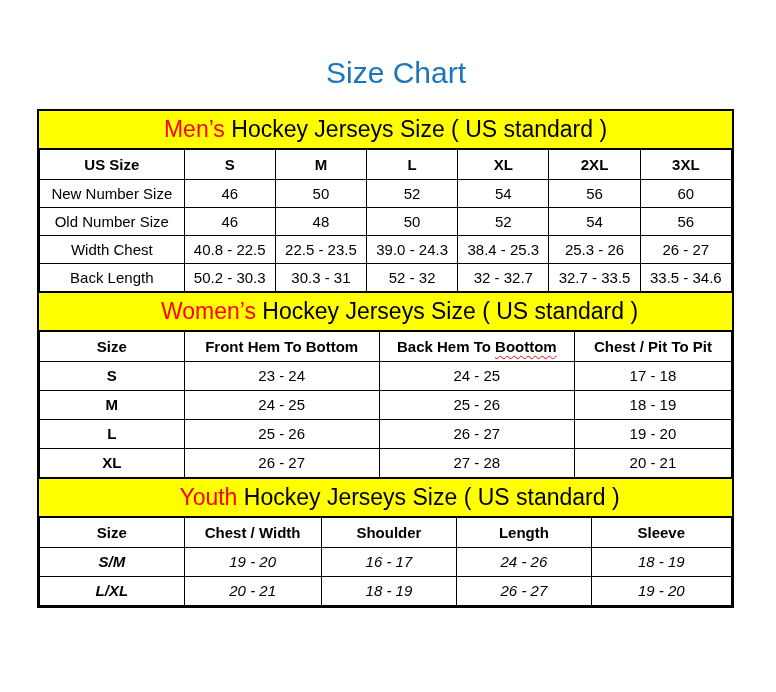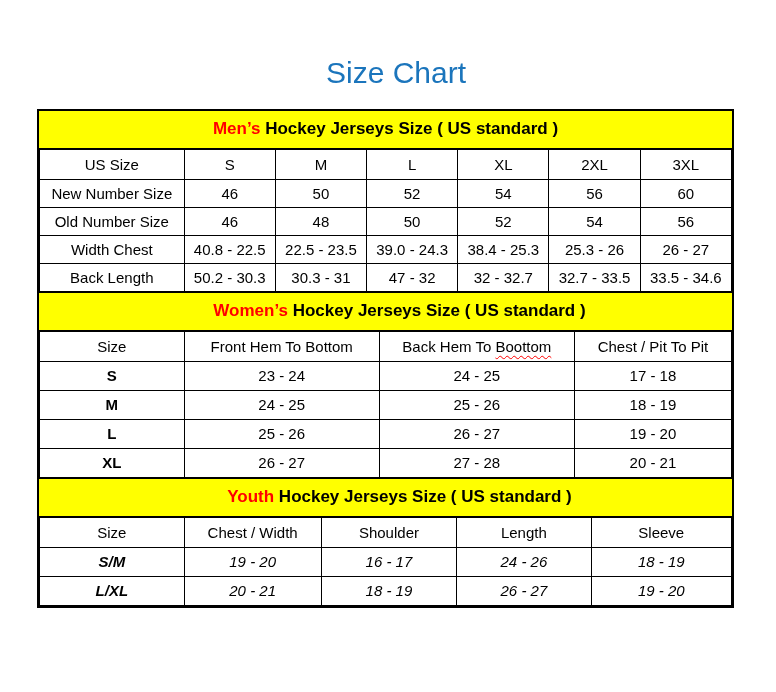--- a/index.html
+++ b/index.html
@@ -25,22 +25,22 @@
     width: 697px;
     box-sizing: border-box;
     border: 2px solid var(--border_black, #000000);
   }
   .band {
     background: var(--band_yellow, #FFFF00);
     height: 37px;
     display: flex;
     align-items: center;
     justify-content: center;
-    font-weight: bold;
-    font-size: 17px;
+    font-weight: normal;
+    font-size: 23px;
     color: #000;
     border-bottom: 1px solid var(--border_black, #000000);
   }
   .band + table { border-top: none; }
   table + .band { border-top: 1px solid var(--border_black, #000000); padding-left: 28px; }
   .band span { white-space: pre; }
   .band .hl { color: var(--highlight_red, #FF0000); }
   table {
     width: 100%;
     border-collapse: collapse;
@@ -49,21 +49,21 @@
   th, td {
     border: 1px solid var(--border_black, #000000);
     text-align: center;
     vertical-align: middle;
     padding: 0 2px;
     font-size: 15px;
     color: #000;
     overflow: hidden;
     white-space: nowrap;
   }
-  th { height: 29px; font-weight: normal; }
+  th { height: 29px; font-weight: bold; }
   td { height: 27px; font-weight: normal; }
   .women-table td { height: 28px; }
   .youth-table td { height: 28px; font-style: italic; }
   .bold-first td:first-child { font-weight: bold; }
   .squiggle {
     text-decoration-line: underline;
     text-decoration-style: wavy;
     text-decoration-color: var(--spellcheck_red, #FF0000);
     text-decoration-thickness: 1px;
     text-underline-offset: 3px;
@@ -124,21 +124,21 @@
       <td>22.5 - 23.5</td>
       <td>39.0 - 24.3</td>
       <td>38.4 - 25.3</td>
       <td>25.3 - 26</td>
       <td>26 - 27</td>
     </tr>
     <tr>
       <td>Back Length</td>
       <td>50.2 - 30.3</td>
       <td>30.3 - 31</td>
-      <td>47 - 32</td>
+      <td>52 - 32</td>
       <td>32 - 32.7</td>
       <td>32.7 - 33.5</td>
       <td>33.5 - 34.6</td>
     </tr>
   </tbody>
     </table>
 
   <div class="band">
     <span class="hl">Women’s</span>
       <span> Hockey Jerseys Size ( US standard )</span>

